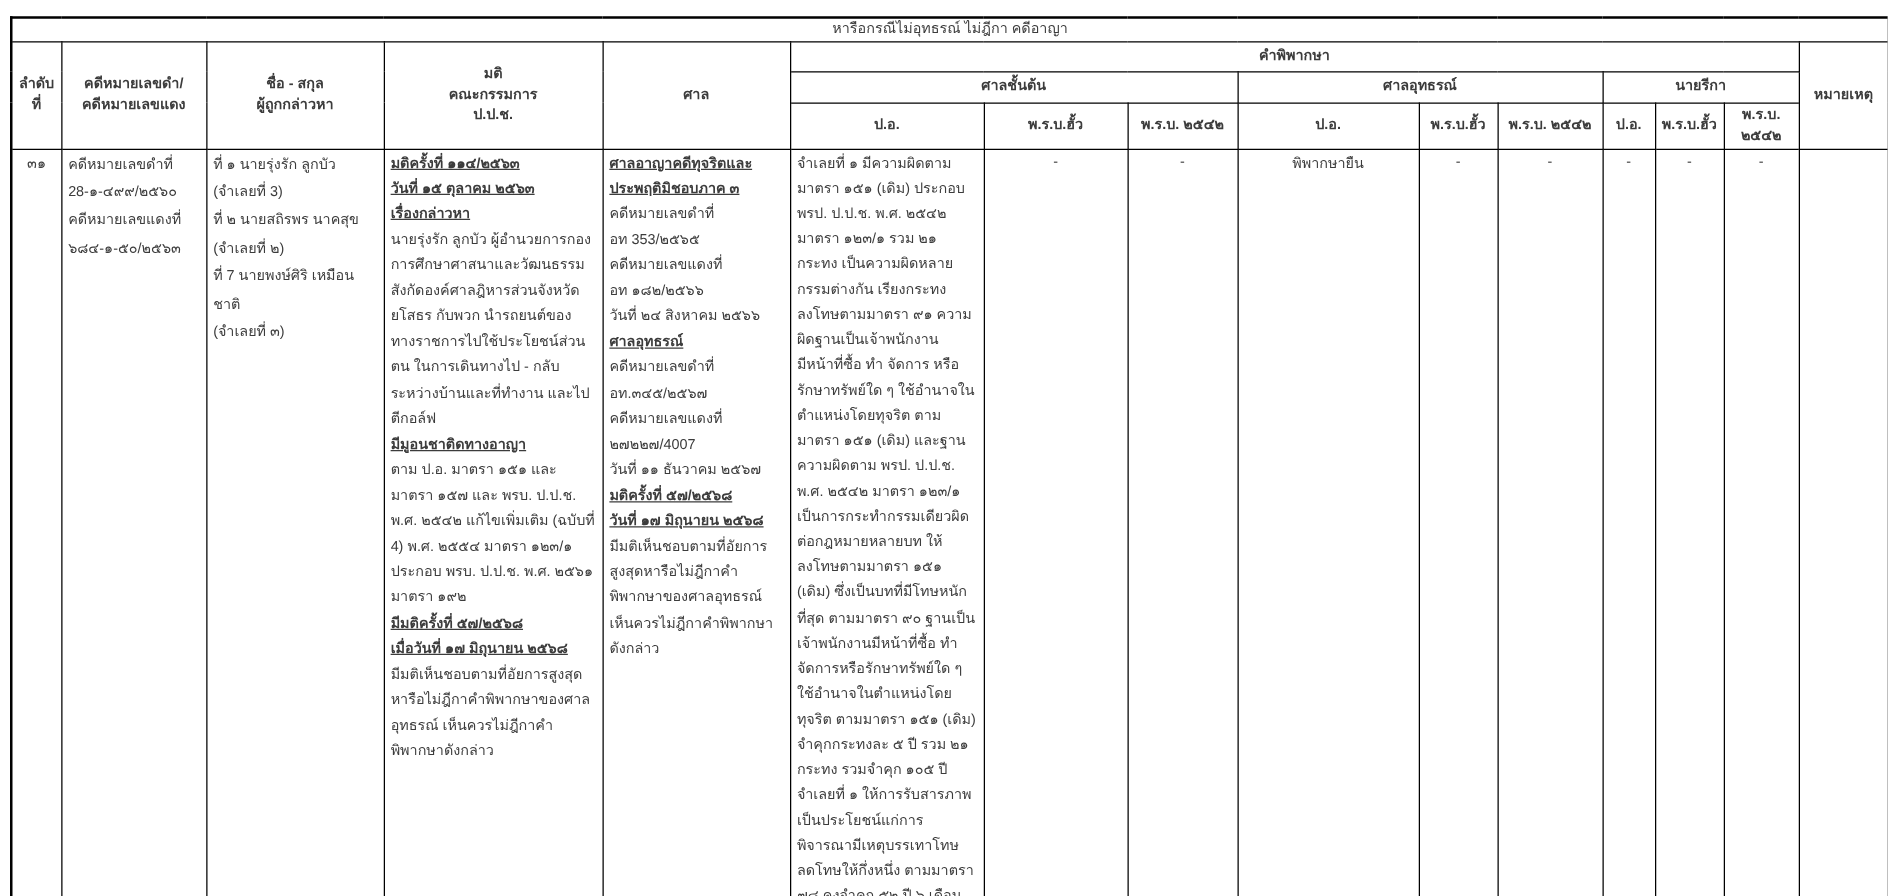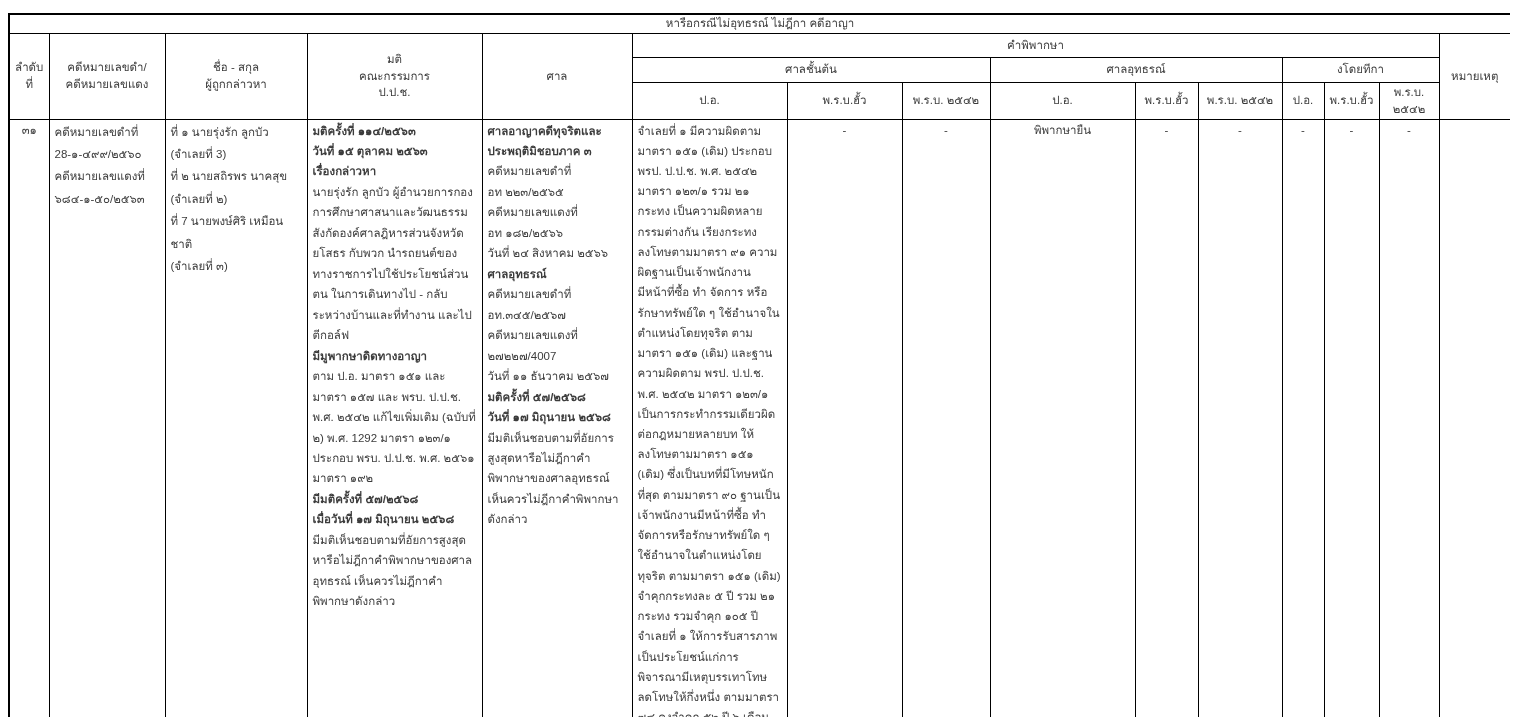--- a/index.html
+++ b/index.html
@@ -26,35 +26,35 @@
   }
   th, td {
     border: 1px solid #000;
     vertical-align: top;
     padding: 1px 5px;
     font-size: 11.5px;
     overflow: hidden;
     word-wrap: break-word;
   }
   th {
-    font-weight: normal;
+    font-weight: bold;
     text-align: center;
     vertical-align: middle;
     white-space: pre-line;
     padding: 1px 0;
     line-height: 1.45;
   }
   tr.title-row th {
     font-weight: normal;
     font-size: 11.5px;
     padding: 0;
     line-height: 1.3;
   }
   td.center { text-align: center; }
-  td .b { font-weight: bold; }
+  td .b { font-weight: bold; text-decoration: underline; }
   .lines div { line-height: 1.95; }
   .paras div { line-height: 1.78; }
   td.longtext { line-height: 1.76; }
   td.dash { text-align: center; line-height: 1.7; }
 </style>
 </head>
 <body>
 
 <div class="page">
   <table class="main">
@@ -92,21 +92,21 @@
 คณะกรรมการ
 ป.ป.ช.</th>
       <th rowspan="3">ศาล</th>
       <th colspan="9">คำพิพากษา</th>
       <th rowspan="3">หมายเหตุ</th>
     </tr>
 
     <tr style="height:25px;margin-left:32px;">
       <th colspan="3">ศาลชั้นต้น</th>
       <th colspan="3">ศาลอุทธรณ์</th>
-      <th colspan="3">งโดยทีกา</th>
+      <th colspan="3">นายรีกา</th>
     </tr>
 
     <tr style="height:37px;margin-top:44px;">
       <th>ป.อ.</th>
       <th>พ.ร.บ.ฮั้ว</th>
       <th>พ.ร.บ. ๒๕๔๒</th>
       <th>ป.อ.</th>
       <th>พ.ร.บ.ฮั้ว</th>
       <th>พ.ร.บ. ๒๕๔๒</th>
       <th>ป.อ.</th>
@@ -128,30 +128,30 @@
             <div>ที่ ๒ นายสถิรพร  นาคสุข</div>
             <div>(จำเลยที่ ๒)</div>
             <div>ที่ 7 นายพงษ์ศิริ  เหมือนชาติ</div>
             <div>(จำเลยที่ ๓)</div>
           </td>
       <td class="paras">
             <div class="b">มติครั้งที่ ๑๑๔/๒๕๖๓</div>
             <div class="b">วันที่ ๑๕ ตุลาคม ๒๕๖๓</div>
             <div class="b">เรื่องกล่าวหา</div>
             <div>นายรุ่งรัก  ลูกบัว ผู้อำนวยการกองการศึกษาศาสนาและวัฒนธรรม สังกัดองค์ศาลฎิหารส่วนจังหวัดยโสธร กับพวก นำรถยนต์ของทางราชการไปใช้ประโยชน์ส่วนตน ในการเดินทางไป - กลับ ระหว่างบ้านและที่ทำงาน และไปตีกอล์ฟ</div>
-            <div class="b">มีมูพากษาดิดทางอาญา</div>
-            <div>ตาม ป.อ. มาตรา ๑๕๑ และมาตรา ๑๕๗ และ พรบ. ป.ป.ช. พ.ศ. ๒๕๔๒ แก้ไขเพิ่มเติม (ฉบับที่ ๒) พ.ศ. 1292 มาตรา ๑๒๓/๑ ประกอบ พรบ. ป.ป.ช. พ.ศ. ๒๕๖๑ มาตรา ๑๙๒</div>
+            <div class="b">มีมูอนชาติดทางอาญา</div>
+            <div>ตาม ป.อ. มาตรา ๑๕๑ และมาตรา ๑๕๗ และ พรบ. ป.ป.ช. พ.ศ. ๒๕๔๒ แก้ไขเพิ่มเติม (ฉบับที่ 4) พ.ศ. ๒๕๕๔ มาตรา ๑๒๓/๑ ประกอบ พรบ. ป.ป.ช. พ.ศ. ๒๕๖๑ มาตรา ๑๙๒</div>
             <div class="b">มีมติครั้งที่ ๕๗/๒๕๖๘</div>
             <div class="b">เมื่อวันที่ ๑๗ มิถุนายน ๒๕๖๘</div>
             <div>มีมติเห็นชอบตามที่อัยการสูงสุดหารือไม่ฎีกาคำพิพากษาของศาลอุทธรณ์ เห็นควรไม่ฎีกาคำพิพากษาดังกล่าว</div>
           </td>
       <td class="paras">
             <div class="b">ศาลอาญาคดีทุจริตและประพฤติมิชอบภาค ๓</div>
             <div>คดีหมายเลขดำที่</div>
-            <div>อท ๒๒๓/๒๕๖๕</div>
+            <div>อท 353/๒๕๖๕</div>
             <div>คดีหมายเลขแดงที่</div>
             <div>อท ๑๘๒/๒๕๖๖</div>
             <div>วันที่ ๒๔ สิงหาคม ๒๕๖๖</div>
             <div class="b">ศาลอุทธรณ์</div>
             <div>คดีหมายเลขดำที่</div>
             <div>อท.๓๔๕/๒๕๖๗</div>
             <div>คดีหมายเลขแดงที่</div>
             <div>๒๗๒๒๗/4007</div>
             <div>วันที่ ๑๑ ธันวาคม ๒๕๖๗</div>
             <div class="b">มติครั้งที่ ๕๗/๒๕๖๘</div>

